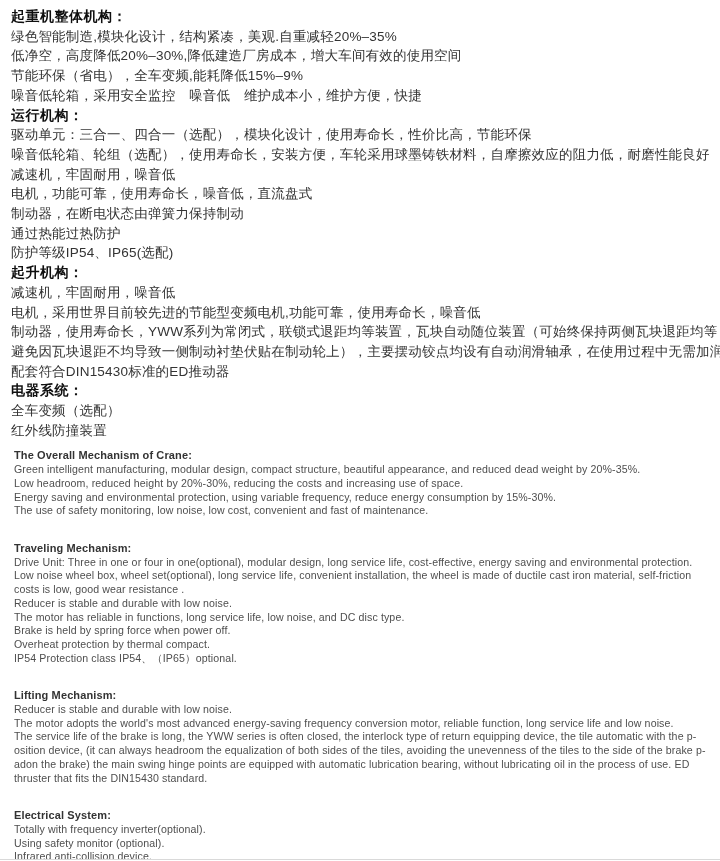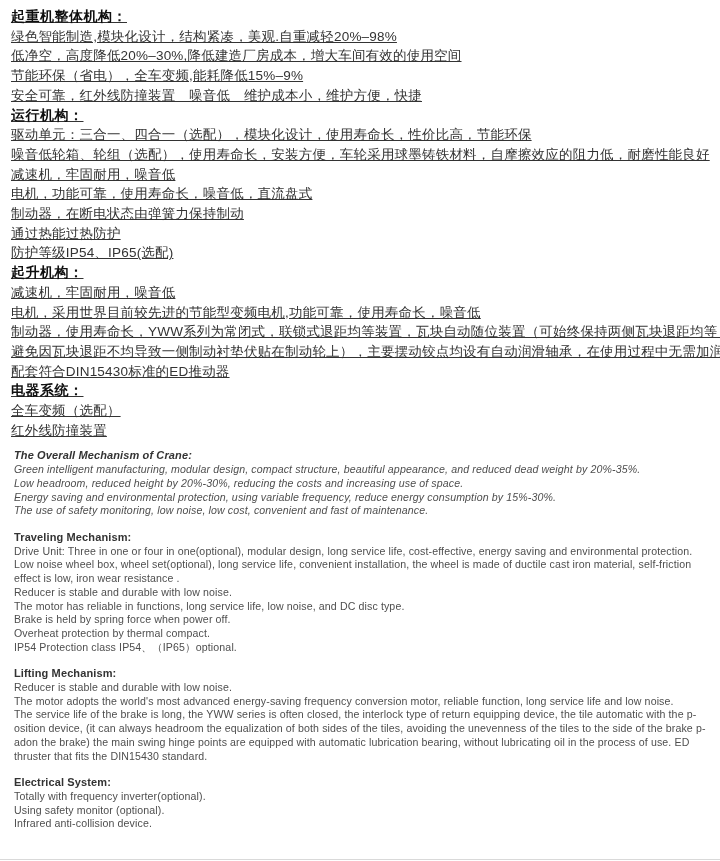--- a/index.html
+++ b/index.html
@@ -15,21 +15,20 @@
   .page {
     padding: 7px 8px 0 11px;
     position: relative;
     height: 100%;
   }
   
   .cn-block {
     font-size: 13.5px;
     line-height: 19.7px;
     color: #333333;
-    text-decoration: underline;
   }
   .cn-heading {
     font-weight: bold;
     color: #0f0f0f;
     font-size: 14px;
     letter-spacing: 0.5px;
     white-space: nowrap;
   }
   .cn-line {
     white-space: nowrap;
@@ -37,22 +36,22 @@
   }
   
   .en-block {
     margin-top: 9px;
     margin-left: 3px;
     font-size: 10.6px;
     line-height: 13.7px;
     color: #4e4e4e;
     letter-spacing: 0.12px;
   }
-  .en-section { margin-top: 13px; }
-  .en-section:first-child { margin-top: 0; font-style: italic; }
+  .en-section { margin-top: 24px; }
+  .en-section:first-child { margin-top: 0; }
   .en-heading {
     font-weight: bold;
     color: #333333;
     font-size: 11px;
     white-space: nowrap;
   }
   .en-line {
     white-space: nowrap;
   }
   .bottom-divider {
@@ -63,24 +62,24 @@
     border-top: 1px solid #d9d9d9;
   }
 </style>
 </head>
 <body>
 
 <div class="page">
   <div class="cn-block" id="cn-sections">
       <div class="cn-section">
         <div class="cn-heading">起重机整体机构：</div>
-        <div class="cn-line">绿色智能制造,模块化设计，结构紧凑，美观.自重减轻20%–98%</div>
+        <div class="cn-line">绿色智能制造,模块化设计，结构紧凑，美观.自重减轻20%–35%</div>
         <div class="cn-line">低净空，高度降低20%–30%,降低建造厂房成本，增大车间有效的使用空间</div>
         <div class="cn-line">节能环保（省电），全车变频,能耗降低15%–9%</div>
-        <div class="cn-line">安全可靠，红外线防撞装置　噪音低　维护成本小，维护方便，快捷</div>
+        <div class="cn-line">噪音低轮箱，采用安全监控　噪音低　维护成本小，维护方便，快捷</div>
       </div>
       <div class="cn-section">
         <div class="cn-heading">运行机构：</div>
         <div class="cn-line">驱动单元：三合一、四合一（选配），模块化设计，使用寿命长，性价比高，节能环保</div>
         <div class="cn-line">噪音低轮箱、轮组（选配），使用寿命长，安装方便，车轮采用球墨铸铁材料，自摩擦效应的阻力低，耐磨性能良好</div>
         <div class="cn-line">减速机，牢固耐用，噪音低</div>
         <div class="cn-line">电机，功能可靠，使用寿命长，噪音低，直流盘式</div>
         <div class="cn-line">制动器，在断电状态由弹簧力保持制动</div>
         <div class="cn-line">通过热能过热防护</div>
         <div class="cn-line">防护等级IP54、IP65(选配)</div>
@@ -104,21 +103,21 @@
         <div class="en-heading">The Overall Mechanism of Crane:</div>
         <div class="en-line">Green intelligent manufacturing, modular design, compact structure, beautiful appearance, and reduced dead weight by 20%-35%.</div>
         <div class="en-line">Low headroom, reduced height by 20%-30%, reducing the costs and increasing use of space.</div>
         <div class="en-line">Energy saving and environmental protection, using variable frequency, reduce energy consumption by 15%-30%.</div>
         <div class="en-line">The use of safety monitoring, low noise, low cost, convenient and fast of maintenance.</div>
       </div>
       <div class="en-section">
         <div class="en-heading">Traveling Mechanism:</div>
         <div class="en-line">Drive Unit: Three in one or four in one(optional), modular design, long service life, cost-effective, energy saving and environmental protection.</div>
         <div class="en-line">Low noise wheel box, wheel set(optional), long service life, convenient installation, the wheel is made of ductile cast iron material, self-friction</div>
-        <div class="en-line">effect is low, iron wear resistance .</div>
+        <div class="en-line">costs is low, good wear resistance .</div>
         <div class="en-line">Reducer is stable and durable with low noise.</div>
         <div class="en-line">The motor has reliable in functions, long service life, low noise, and DC disc type.</div>
         <div class="en-line">Brake is held by spring force when power off.</div>
         <div class="en-line">Overheat protection by thermal compact.</div>
         <div class="en-line">IP54 Protection class IP54、（IP65）optional.</div>
       </div>
       <div class="en-section">
         <div class="en-heading">Lifting Mechanism:</div>
         <div class="en-line">Reducer is stable and durable with low noise.</div>
         <div class="en-line">The motor adopts the world's most advanced energy-saving frequency conversion motor, reliable function, long service life and low noise.</div>

